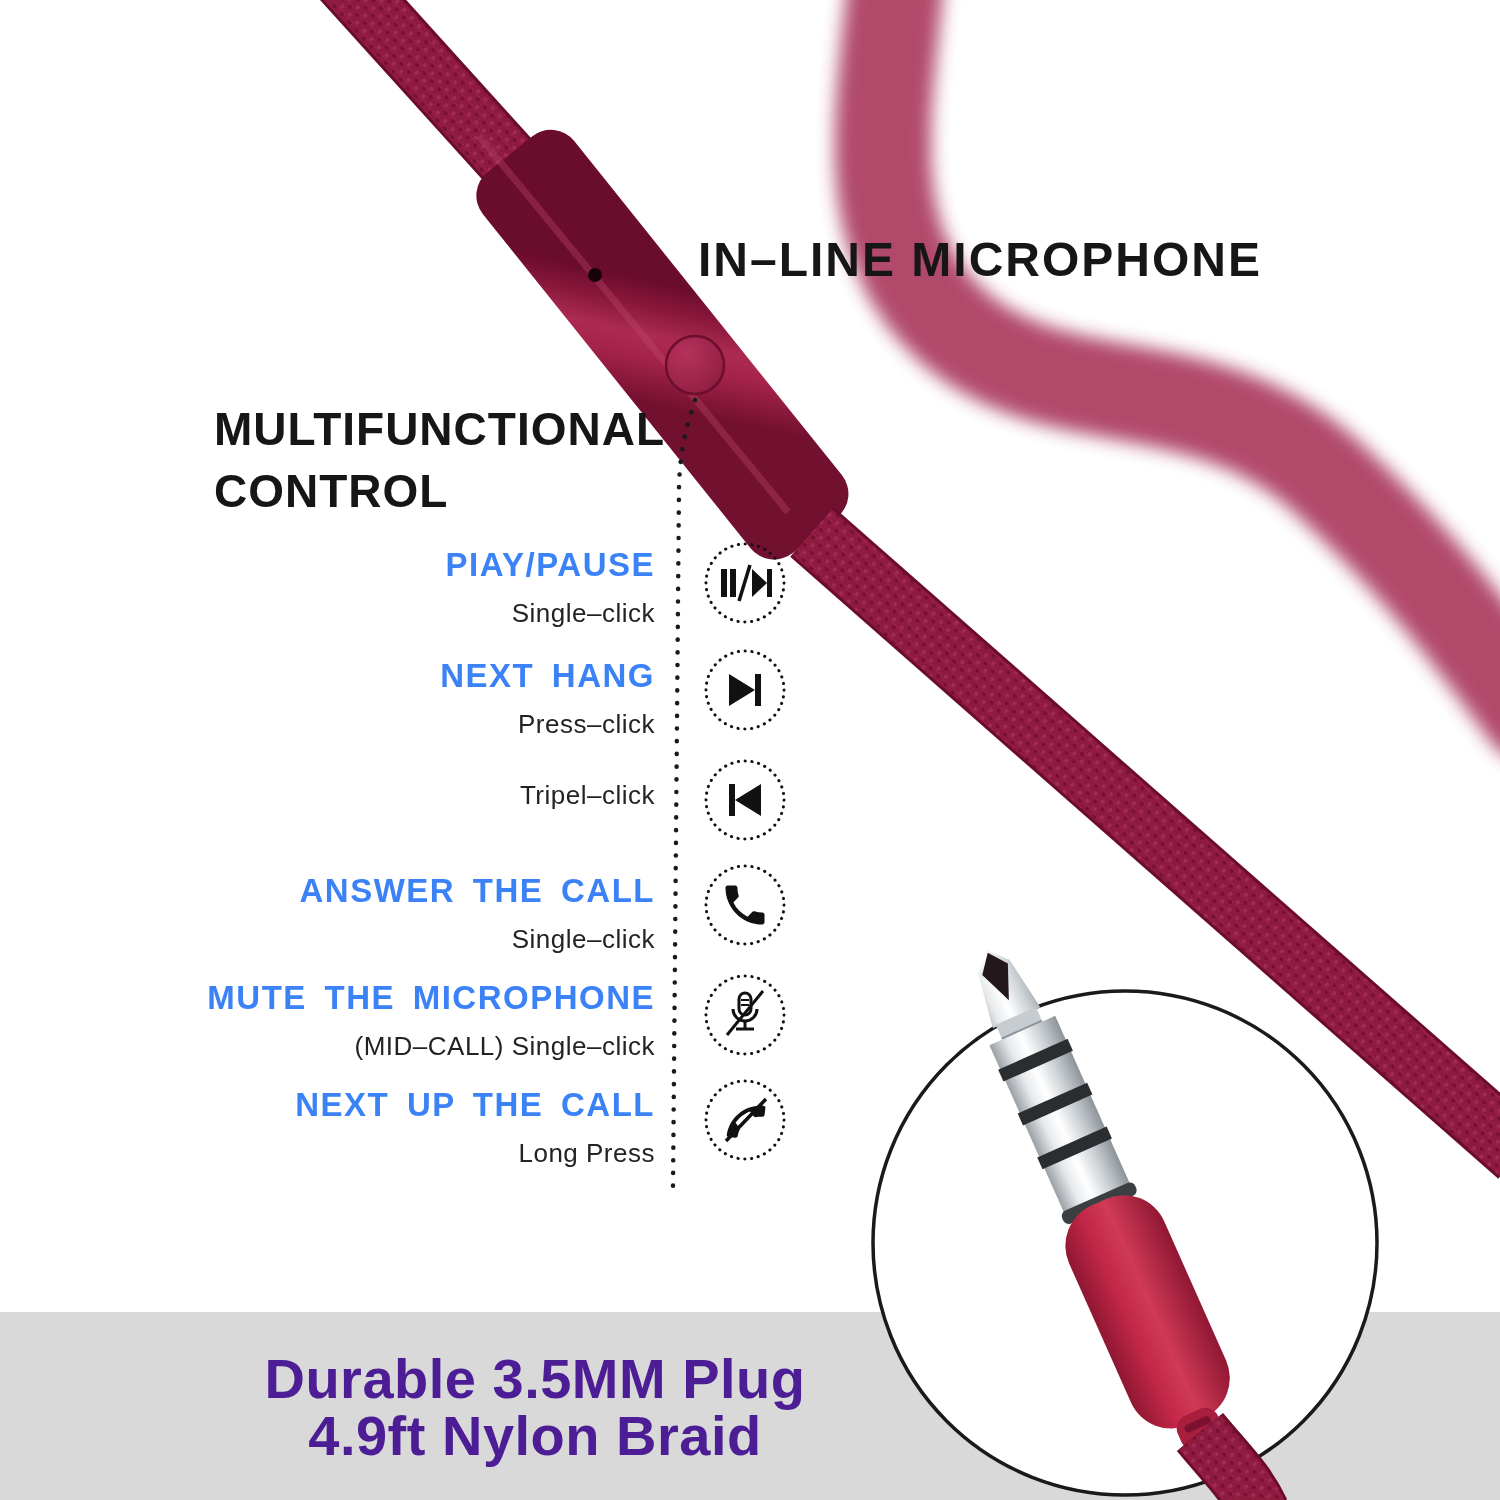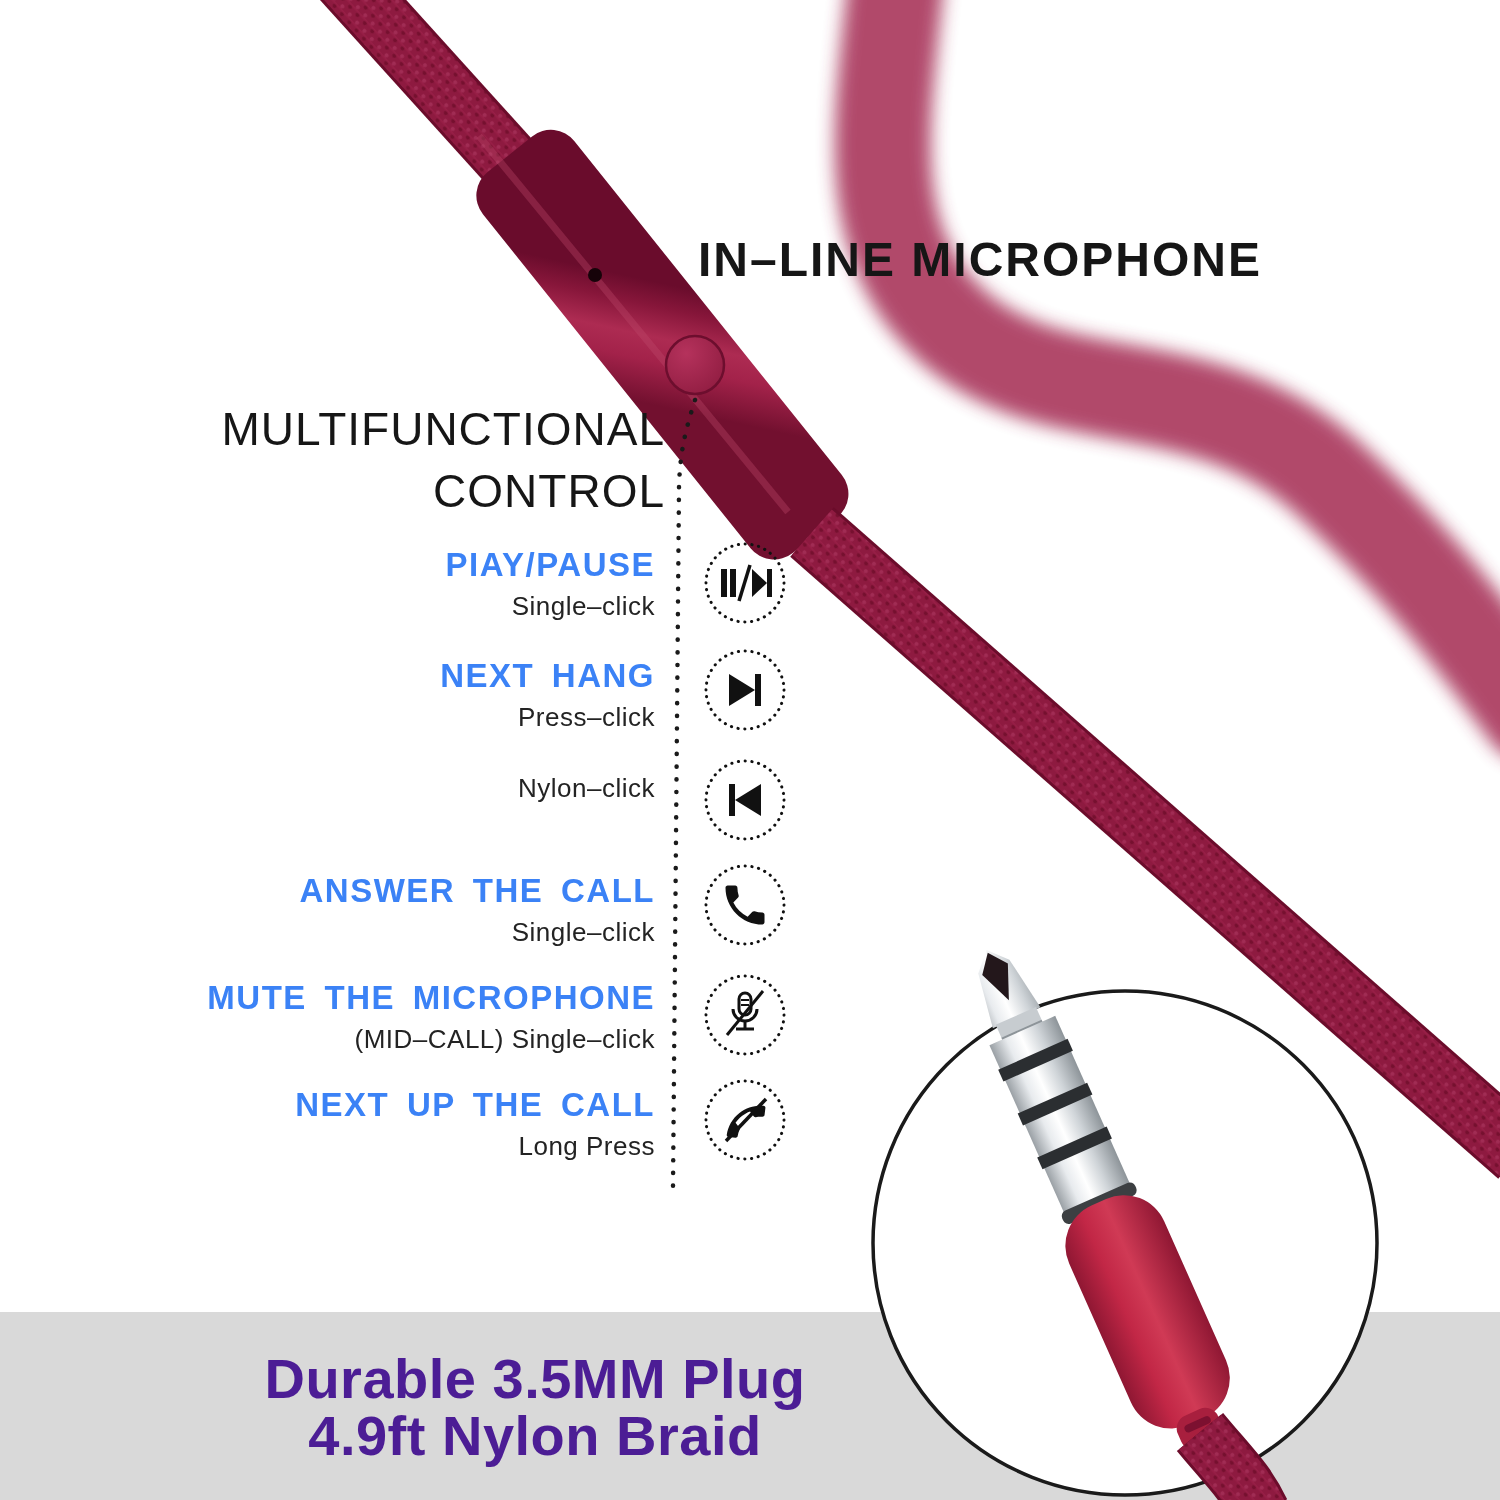--- a/index.html
+++ b/index.html
@@ -6,29 +6,29 @@
   .canvas{
     position:relative;width:1500px;height:1500px;overflow:hidden;
     background:#ffffff;font-family:"Liberation Sans", sans-serif;
   }
   .photo-layer{position:absolute;left:0;top:0;width:1500px;height:1500px;}
   .txt{position:absolute;color:#161616;}
   .inline-mic-label{
     left:698px;top:232px;font-size:48px;font-weight:bold;letter-spacing:2px;white-space:nowrap;
   }
   .control-title{
-    top:398px;right:835px;text-align:right;font-size:46px;font-weight:normal;
+    top:398px;right:835px;text-align:left;font-size:46px;font-weight:bold;
     line-height:62px;letter-spacing:1px;white-space:nowrap;
   }
   .feature-row{position:absolute;right:845px;width:640px;text-align:right;}
   .feature-title{
     font-size:33px;font-weight:bold;color:#3b82f6;letter-spacing:1.5px;word-spacing:7px;white-space:nowrap;
   }
   .feature-sub{
-    font-size:26px;color:#232323;letter-spacing:0.5px;margin-top:7px;white-space:nowrap;
+    font-size:26px;color:#232323;letter-spacing:0.5px;margin-top:14px;white-space:nowrap;
   }
   .icon-slot{position:absolute;left:703px;width:84px;height:84px;}
   .icon-slot svg{display:block;}
   .footer-text{
     left:180px;top:1350px;width:710px;text-align:center;font-size:56px;font-weight:bold;
     line-height:57px;color:#4c1d95;letter-spacing:0.5px;
   }
 </style>
 </head>
 <body>
@@ -121,21 +121,21 @@
 
   <div class="feature-row" style="top:546px">
     <div class="feature-title">PIAY/PAUSE</div>
     <div class="feature-sub">Single–click</div>
   </div>
   <div class="feature-row" style="top:657px">
     <div class="feature-title">NEXT HANG</div>
     <div class="feature-sub">Press–click</div>
   </div>
   <div class="feature-row" style="top:766px">
-    <div class="feature-sub">Nylon–click</div>
+    <div class="feature-sub">Tripel–click</div>
   </div>
   <div class="feature-row" style="top:872px">
     <div class="feature-title">ANSWER THE CALL</div>
     <div class="feature-sub">Single–click</div>
   </div>
   <div class="feature-row" style="top:979px">
     <div class="feature-title">MUTE THE MICROPHONE</div>
     <div class="feature-sub">(MID–CALL) Single–click</div>
   </div>
   <div class="feature-row" style="top:1086px">

